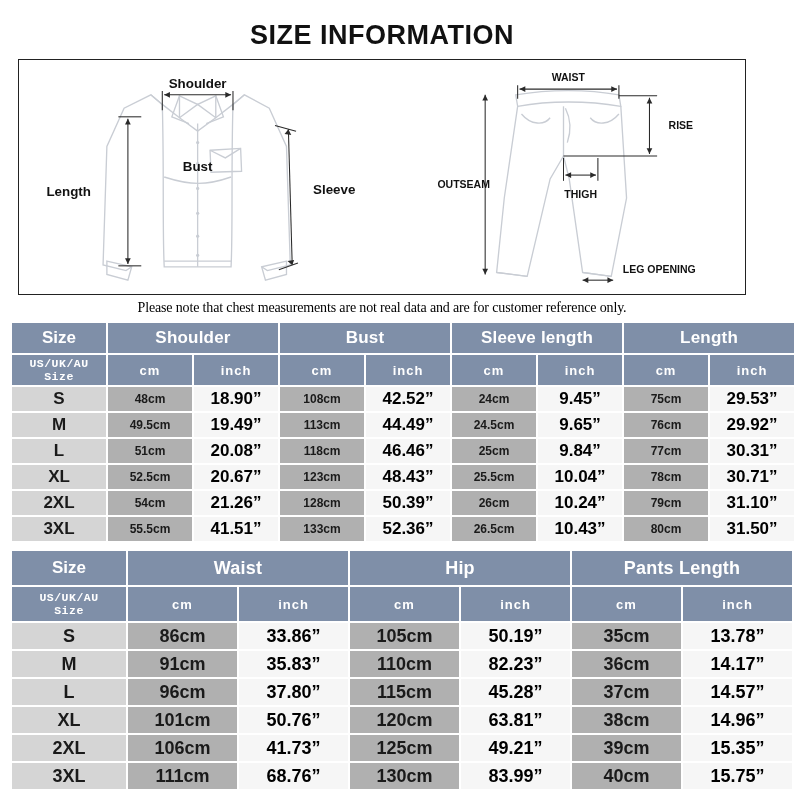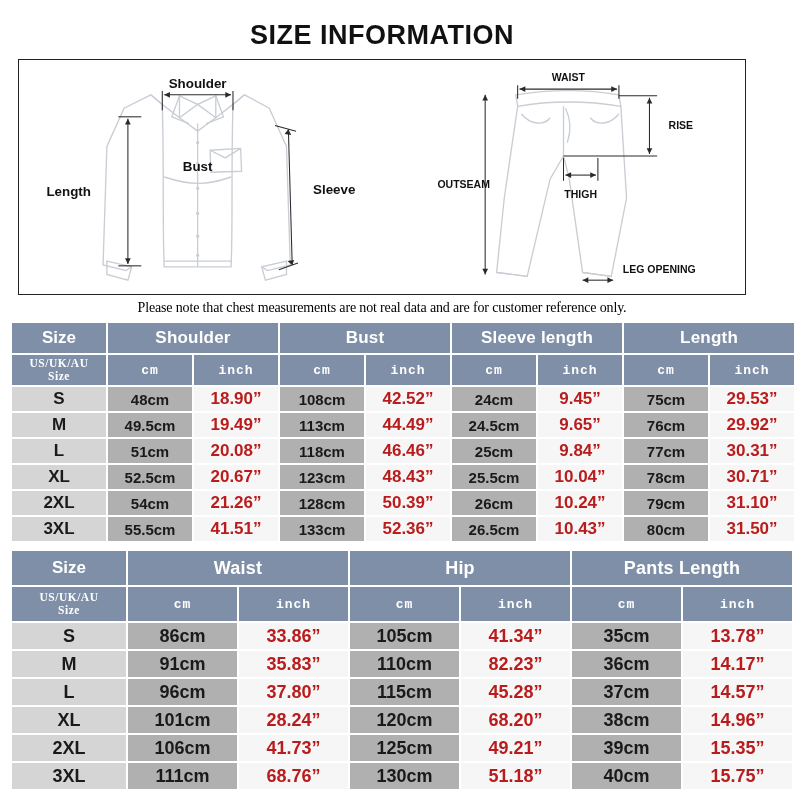--- a/index.html
+++ b/index.html
@@ -78,47 +78,47 @@
     background: #7f8fa8;
     color: #ffffff;
     font-size: 17px;
     font-family: "Liberation Sans", sans-serif;
   }
   .hunit {
     background: #7f8fa8;
     color: #ffffff;
     font-size: 13px;
     height: 30px;
-    font-family: Liberation Mono, monospace;
+    font-family: Liberation Sans, sans-serif;
     letter-spacing: 1px;
   }
   .hsizesub {
     background: #7f8fa8;
     color: #ffffff;
     font-size: 11.5px;
-    font-family: Liberation Serif, serif;
+    font-family: Liberation Mono, monospace;
     line-height: 13px;
     letter-spacing: 0.5px;
   }
   
   .c-size {
     background: #d5d5d5;
     color: #1a1a1a;
     font-size: 17px;
     height: 24px;
   }
   .c-cm {
     background: #b0b0b0;
     color: #1a1a1a;
-    font-size: 15px;
+    font-size: 12px;
     height: 24px;
   }
   .c-in {
     background: #f6f6f6;
-    color: #b91c1c;
+    color: #000000;
     font-size: 17px;
     height: 24px;
   }
   table.t2 .c-size, table.t2 .c-cm, table.t2 .c-in { height: 26px; font-size: 18px; }
   table.t2 .hgroup { height: 34px; font-size: 18px; }
   table.t2 .hunit { height: 34px; }
 
   .gap { height: 6px; }
 </style>
 </head>
@@ -391,21 +391,21 @@
           <th class="hunit">cm</th>
           <th class="hunit">inch</th>
         </tr>
       </thead>
       <tbody>
         <tr>
           <td class="c-size">S</td>
           <td class="c-cm">86cm</td>
           <td class="c-in">33.86”</td>
           <td class="c-cm">105cm</td>
-          <td class="c-in">41.34”</td>
+          <td class="c-in">50.19”</td>
           <td class="c-cm">35cm</td>
           <td class="c-in">13.78”</td>
         </tr>
         <tr>
           <td class="c-size">M</td>
           <td class="c-cm">91cm</td>
           <td class="c-in">35.83”</td>
           <td class="c-cm">110cm</td>
           <td class="c-in">82.23”</td>
           <td class="c-cm">36cm</td>
@@ -416,41 +416,41 @@
           <td class="c-cm">96cm</td>
           <td class="c-in">37.80”</td>
           <td class="c-cm">115cm</td>
           <td class="c-in">45.28”</td>
           <td class="c-cm">37cm</td>
           <td class="c-in">14.57”</td>
         </tr>
         <tr>
           <td class="c-size">XL</td>
           <td class="c-cm">101cm</td>
-          <td class="c-in">28.24”</td>
+          <td class="c-in">50.76”</td>
           <td class="c-cm">120cm</td>
-          <td class="c-in">68.20”</td>
+          <td class="c-in">63.81”</td>
           <td class="c-cm">38cm</td>
           <td class="c-in">14.96”</td>
         </tr>
         <tr>
           <td class="c-size">2XL</td>
           <td class="c-cm">106cm</td>
           <td class="c-in">41.73”</td>
           <td class="c-cm">125cm</td>
           <td class="c-in">49.21”</td>
           <td class="c-cm">39cm</td>
           <td class="c-in">15.35”</td>
         </tr>
         <tr>
           <td class="c-size">3XL</td>
           <td class="c-cm">111cm</td>
           <td class="c-in">68.76”</td>
           <td class="c-cm">130cm</td>
-          <td class="c-in">51.18”</td>
+          <td class="c-in">83.99”</td>
           <td class="c-cm">40cm</td>
           <td class="c-in">15.75”</td>
         </tr>
       </tbody>
     </table>
   </div>
 
 </div>
 
 </body></html>

